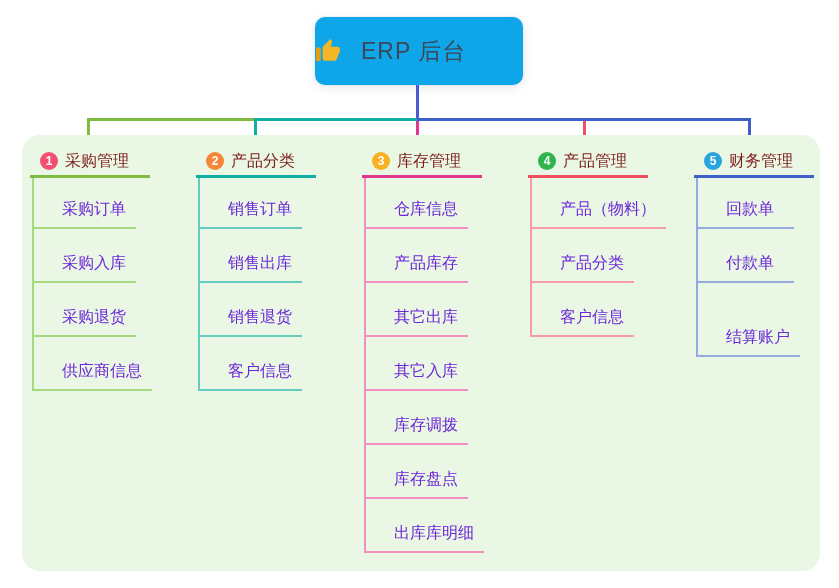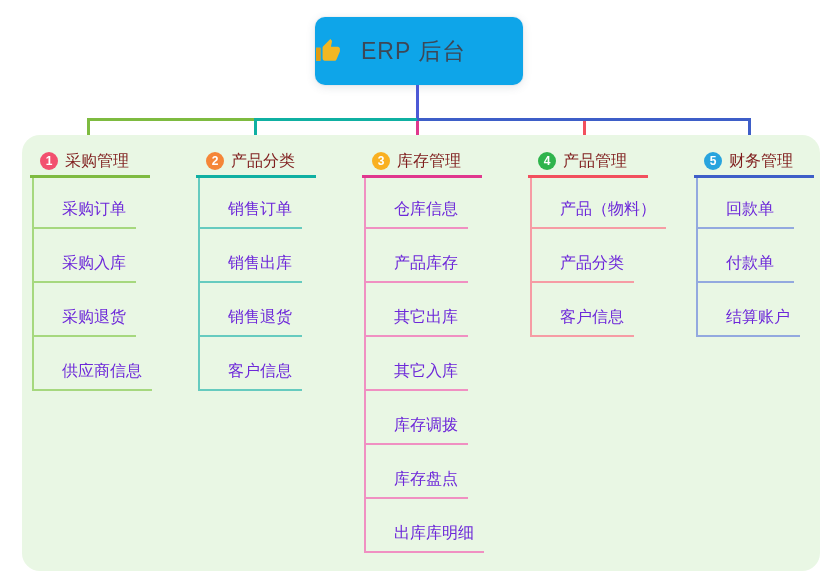--- a/index.html
+++ b/index.html
@@ -129,18 +129,18 @@
     </div>
 
     <div class="column" style="left:672px;">
       <div class="branch-title" style="border-bottom-color: rgb(62, 94, 200);">
         <span class="badge" style="background-color: rgb(40, 164, 222);">5</span>
         <span class="branch-label">财务管理</span>
       </div>
       <div class="children" style="border-left-color: rgb(147, 169, 223);">
         <div class="child" style="border-bottom-color: rgb(147, 169, 223);">回款单</div>
         <div class="child" style="border-bottom-color: rgb(147, 169, 223);">付款单</div>
-        <div class="child" style="border-bottom-color: rgb(147, 169, 223);">结算账户</div>
+        <div class="child" style="border-bottom-color: rgb(147, 169, 223); margin-top: 20px;">结算账户</div>
       </div>
     </div>
 
   </div>
 </div>
 
 </body></html>

